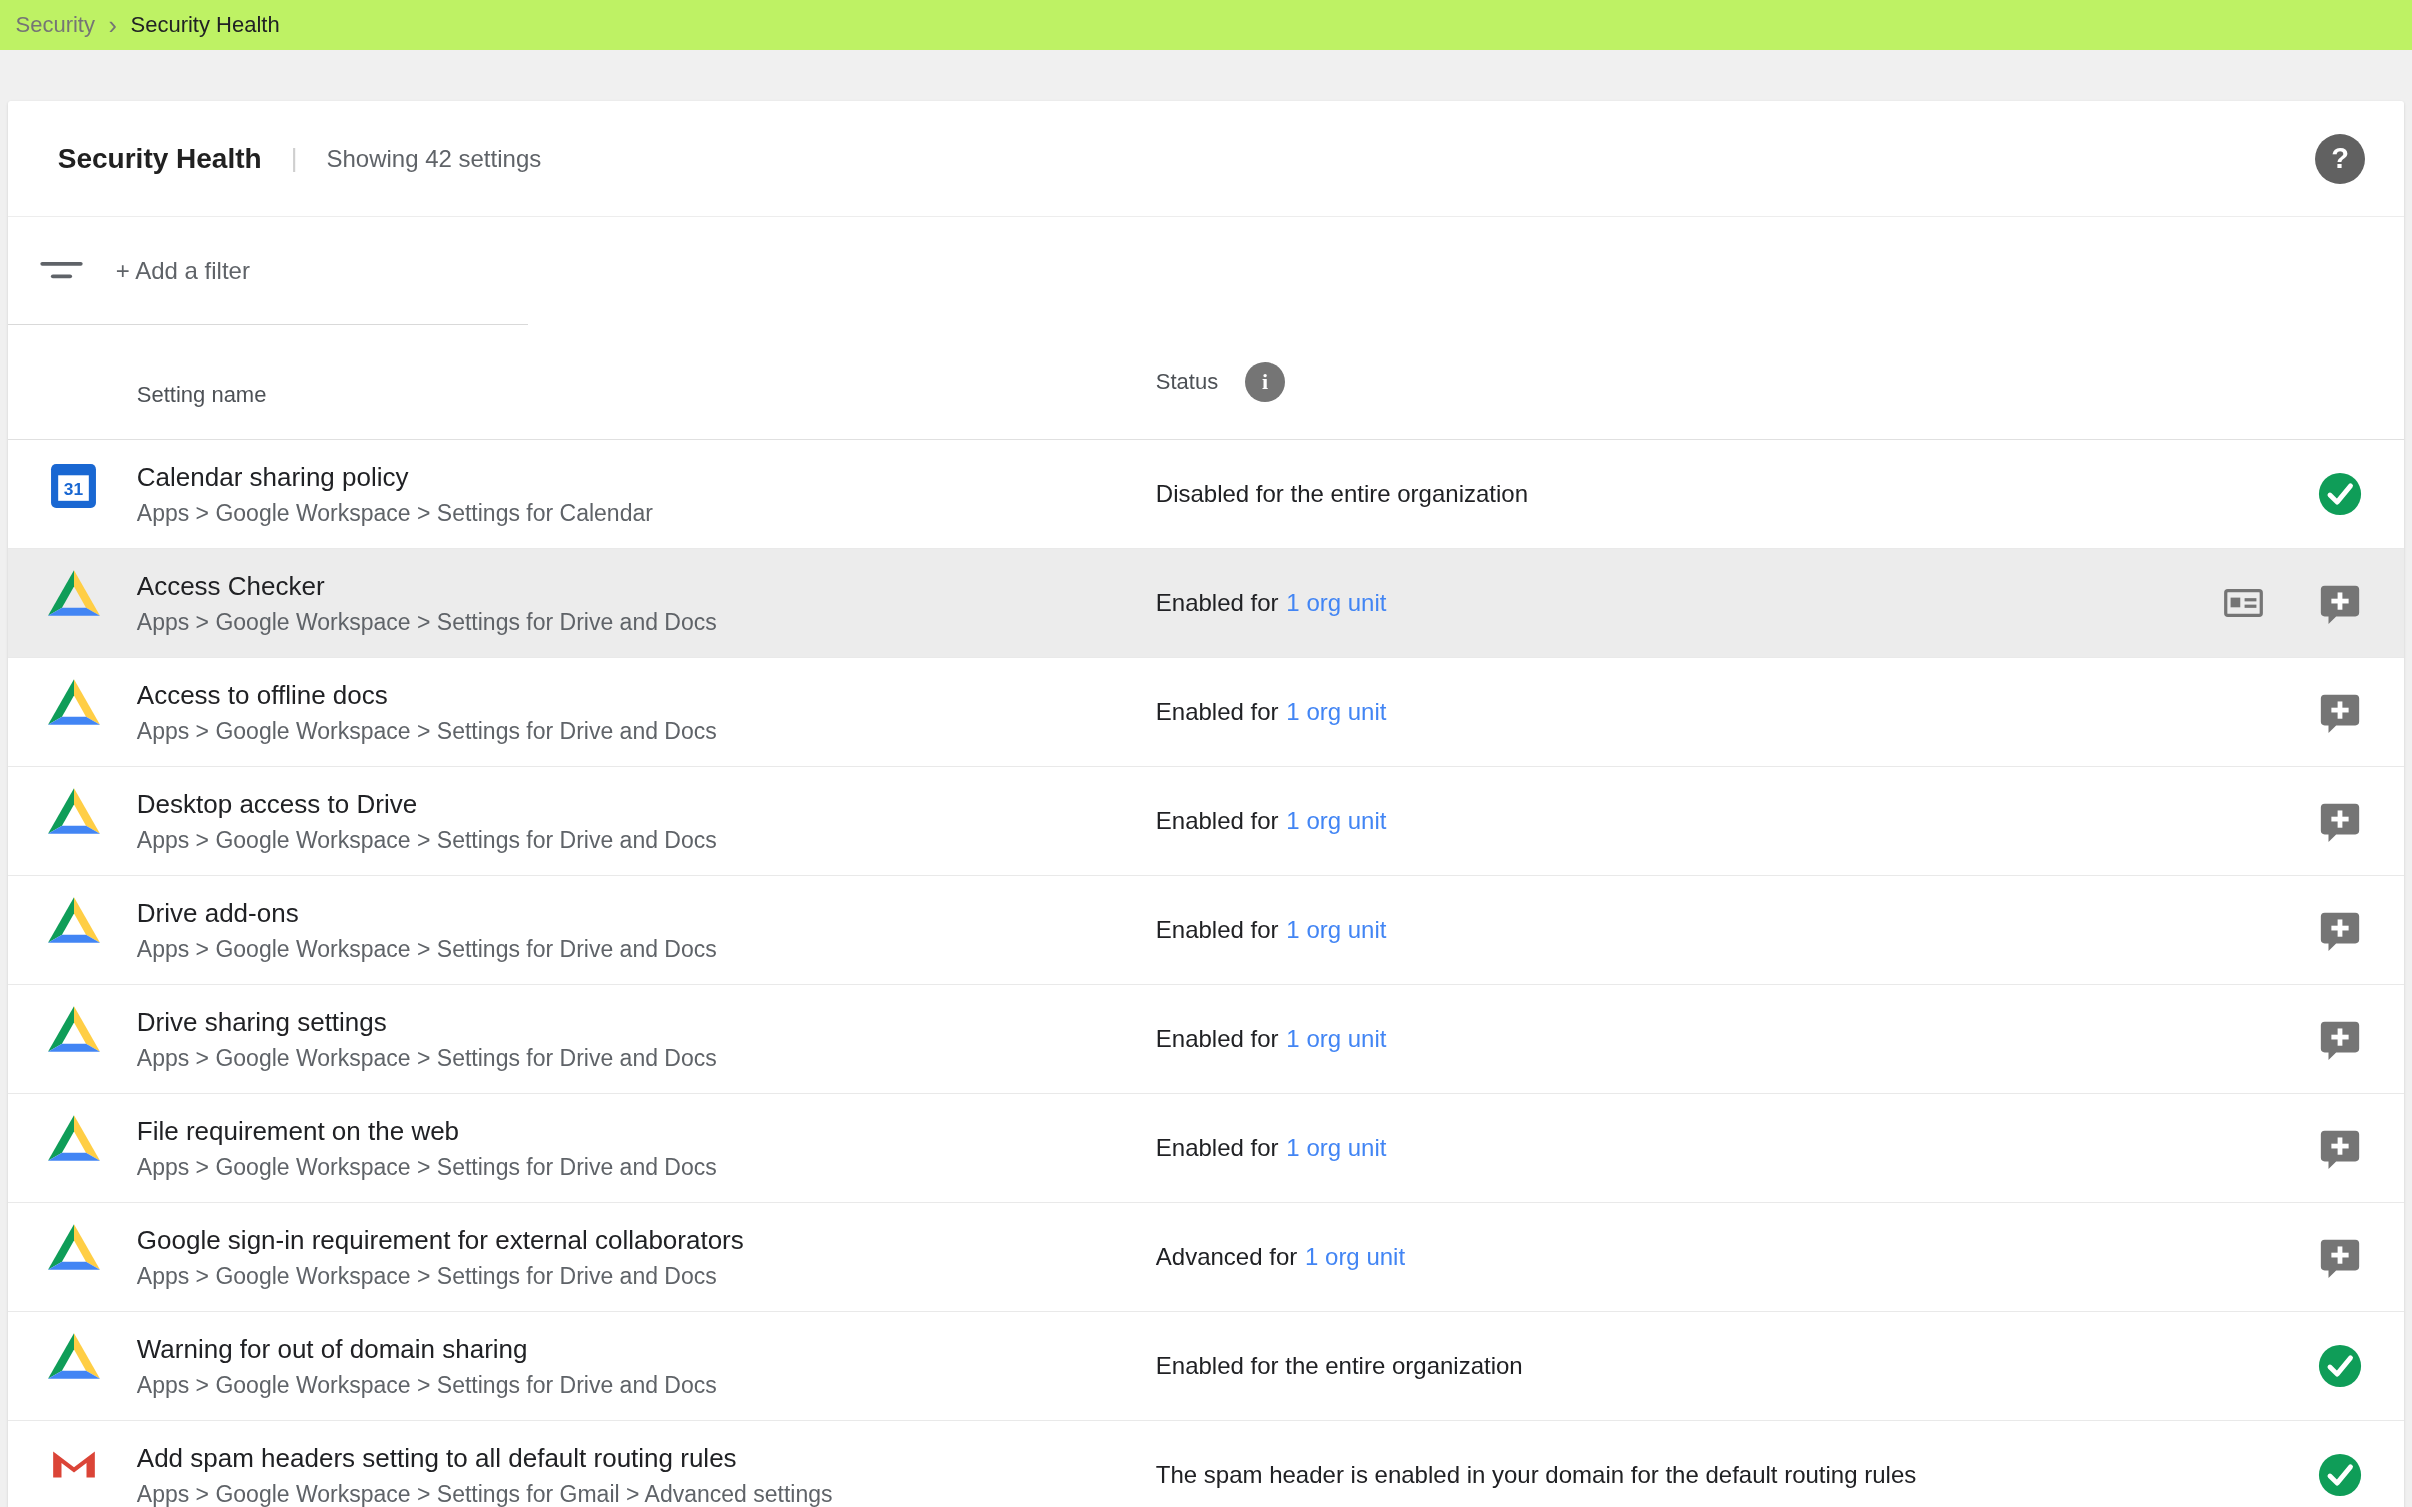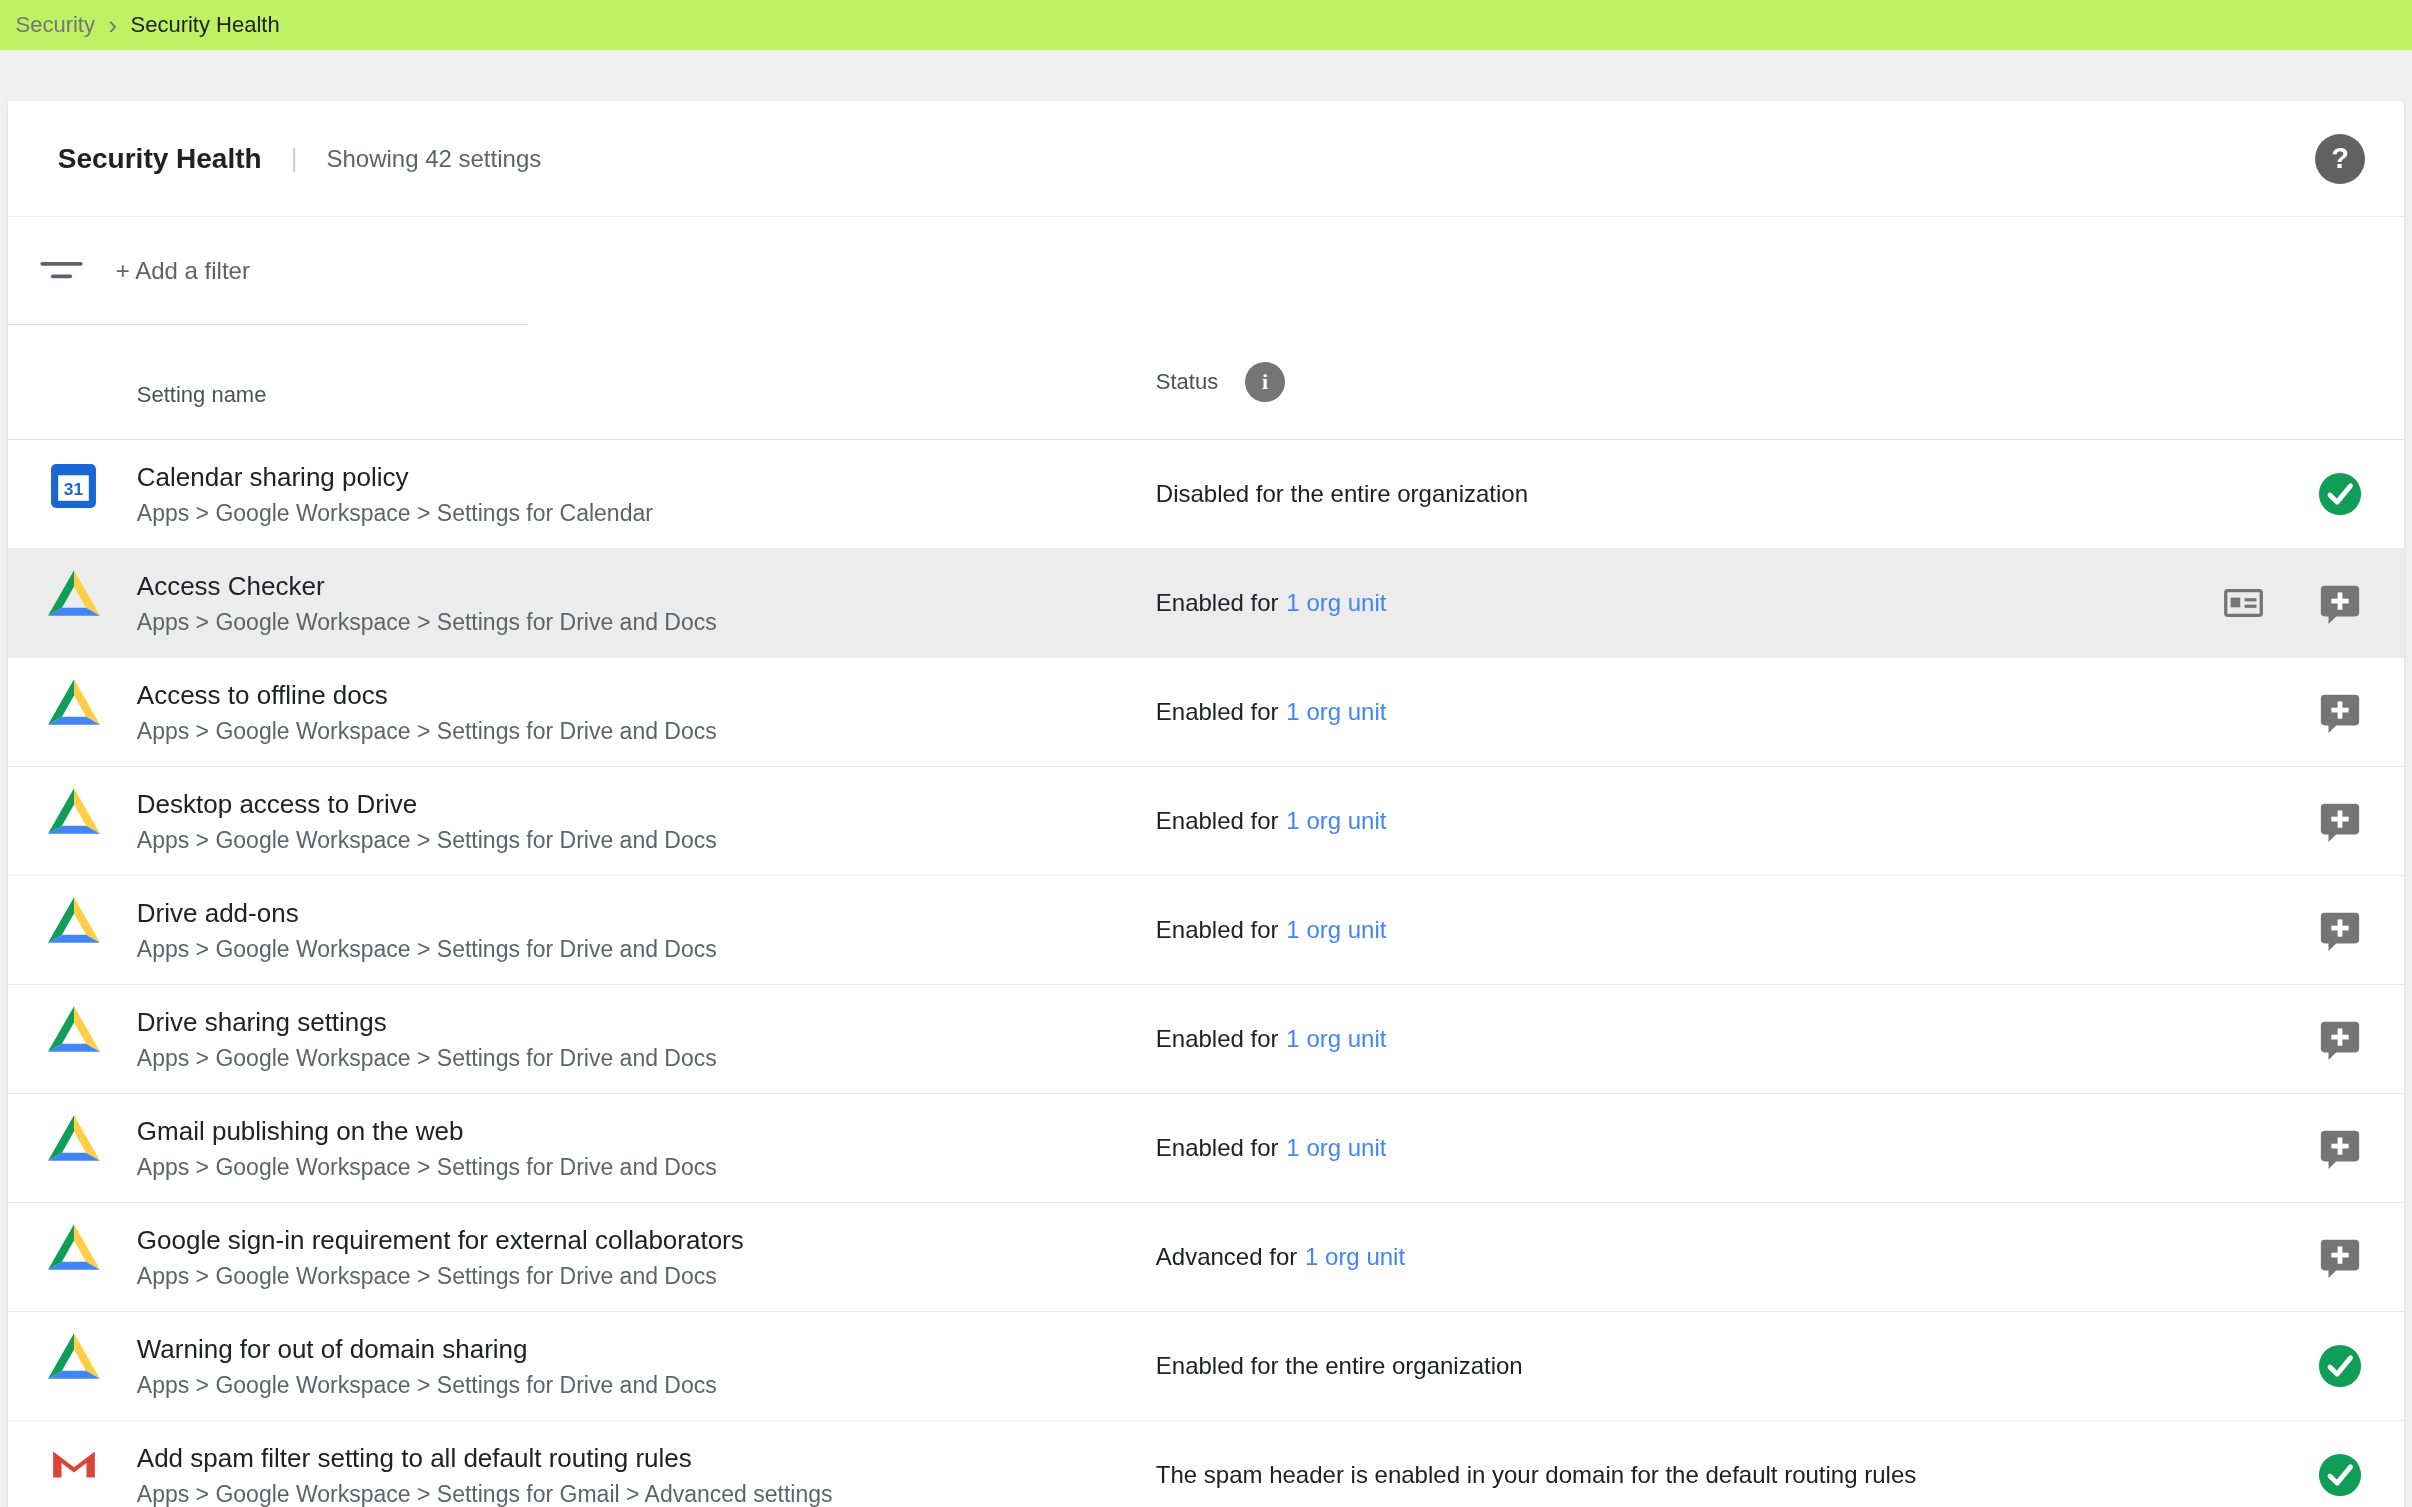--- a/index.html
+++ b/index.html
@@ -350,21 +350,21 @@
   <div class="row">
     <div class="row-lead">
       <span class="row-icon">
         <svg viewBox="0 0 64 56" width="52" height="46">
           <polygon points="32,0 0,56 17.2,46 32,20" fill="#0f9d58"></polygon>
           <polygon points="32,0 32,20 46.8,46 64,56" fill="#ffce45"></polygon>
           <polygon points="0,56 17.2,46 46.8,46 64,56" fill="#4285f4"></polygon>
         </svg>
       </span>
       <div class="row-text">
-        <div class="row-name">Gmail publishing on the web</div>
+        <div class="row-name">File requirement on the web</div>
         <div class="row-path">Apps &gt; Google Workspace &gt; Settings for Drive and Docs</div>
       </div>
     </div>
     <div class="row-status">
       <span>Enabled for</span><a class="status-link" href="#">1 org unit</a>
     </div>
     <div class="row-trailing">
       <span class="badge">
         <svg viewBox="0 0 48 48" width="46" height="46">
           <path d="M8,6 H40 a4,4 0 0 1 4,4 V34 a4,4 0 0 1 -4,4 H20 L12,46 V38 H8 a4,4 0 0 1 -4,-4 V10 a4,4 0 0 1 4,-4 Z" fill="#757575"></path>
@@ -431,21 +431,21 @@
   </div>
 
   <div class="row">
     <div class="row-lead">
       <span class="row-icon">
         <svg viewBox="0 0 48 40" width="50" height="42">
           <path d="M4,34 L4,9 L24,24 L44,9 L44,34 L36,34 L36,20 L24,29 L12,20 L12,34 Z" fill="#db4437"></path>
         </svg>
       </span>
       <div class="row-text">
-        <div class="row-name">Add spam filter setting to all default routing rules</div>
+        <div class="row-name">Add spam headers setting to all default routing rules</div>
         <div class="row-path">Apps &gt; Google Workspace &gt; Settings for Gmail &gt; Advanced settings</div>
       </div>
     </div>
     <div class="row-status">
       <span>The spam header is enabled in your domain for the default routing rules</span>
     </div>
     <div class="row-trailing">
       <span class="badge">
         <svg viewBox="0 0 48 48" width="46" height="46">
           <circle cx="24" cy="24" r="22" fill="#0f9d58"></circle>

